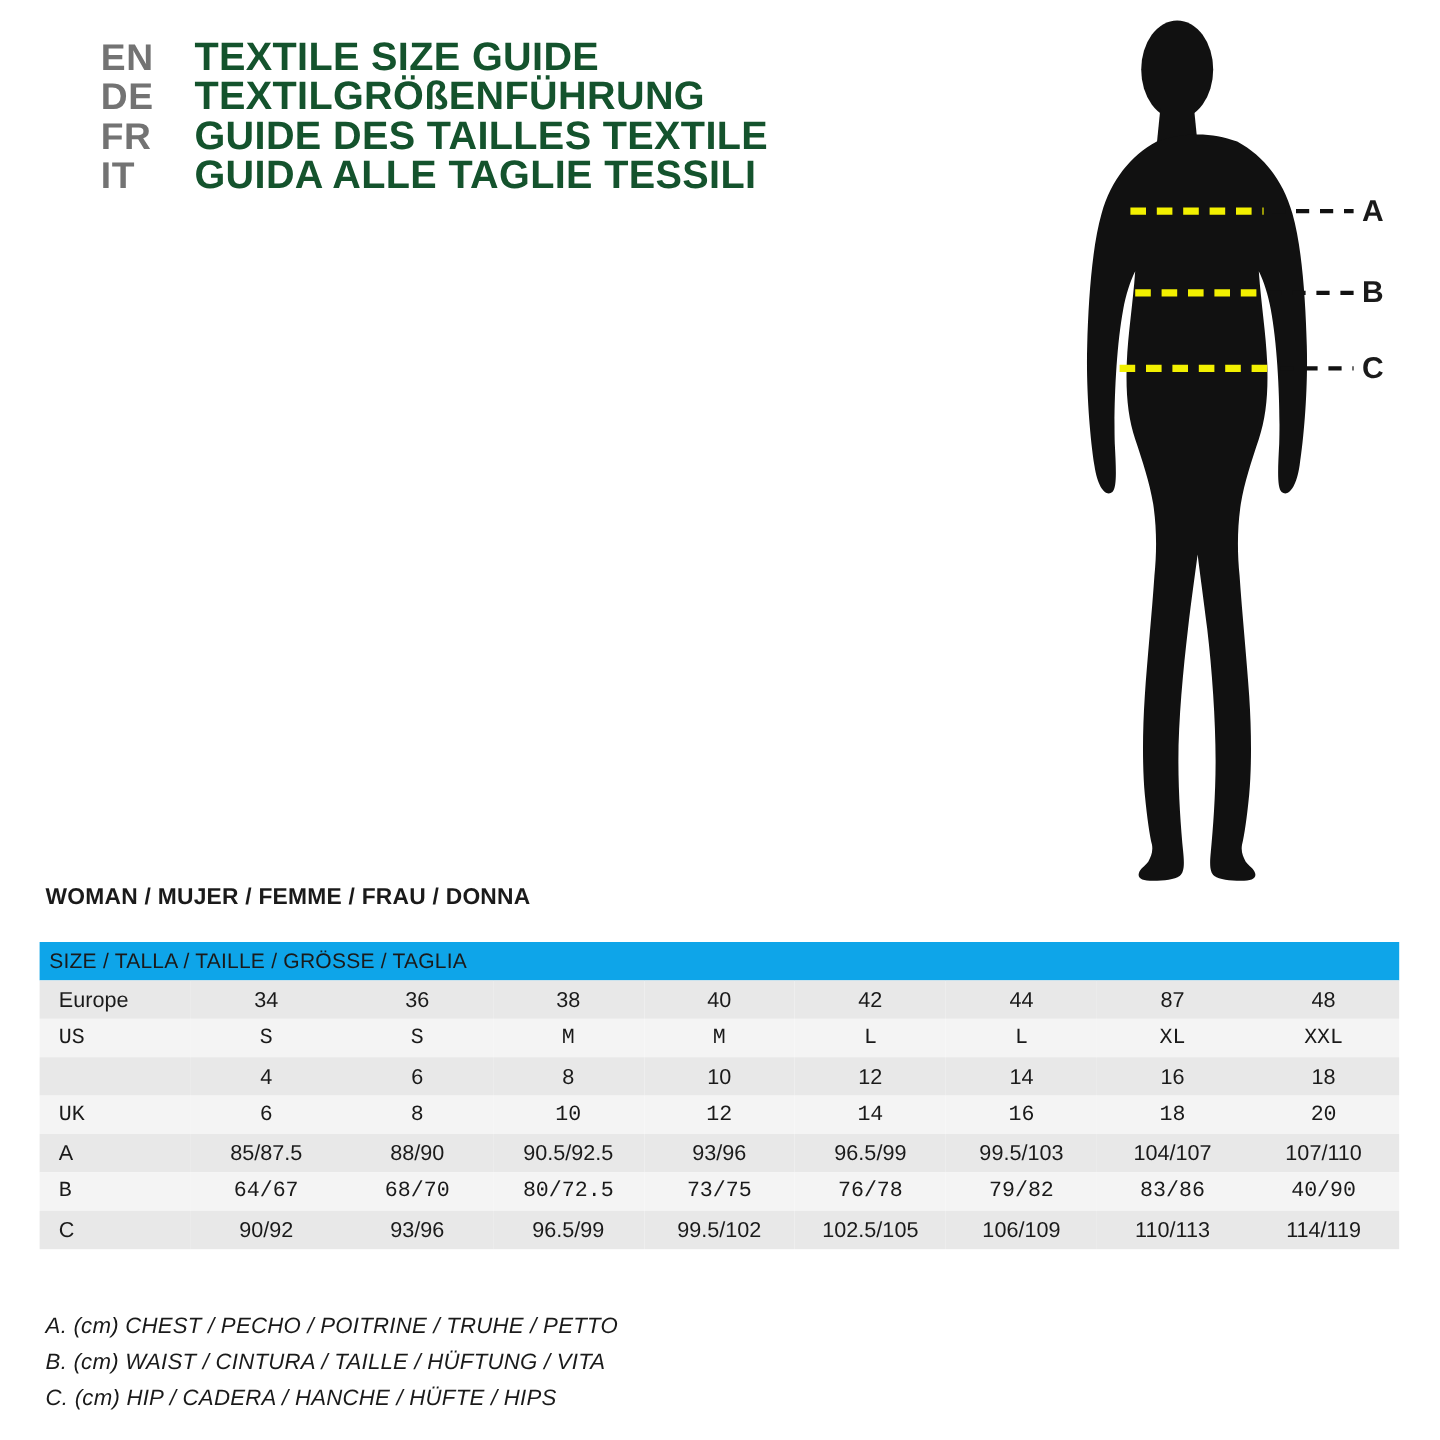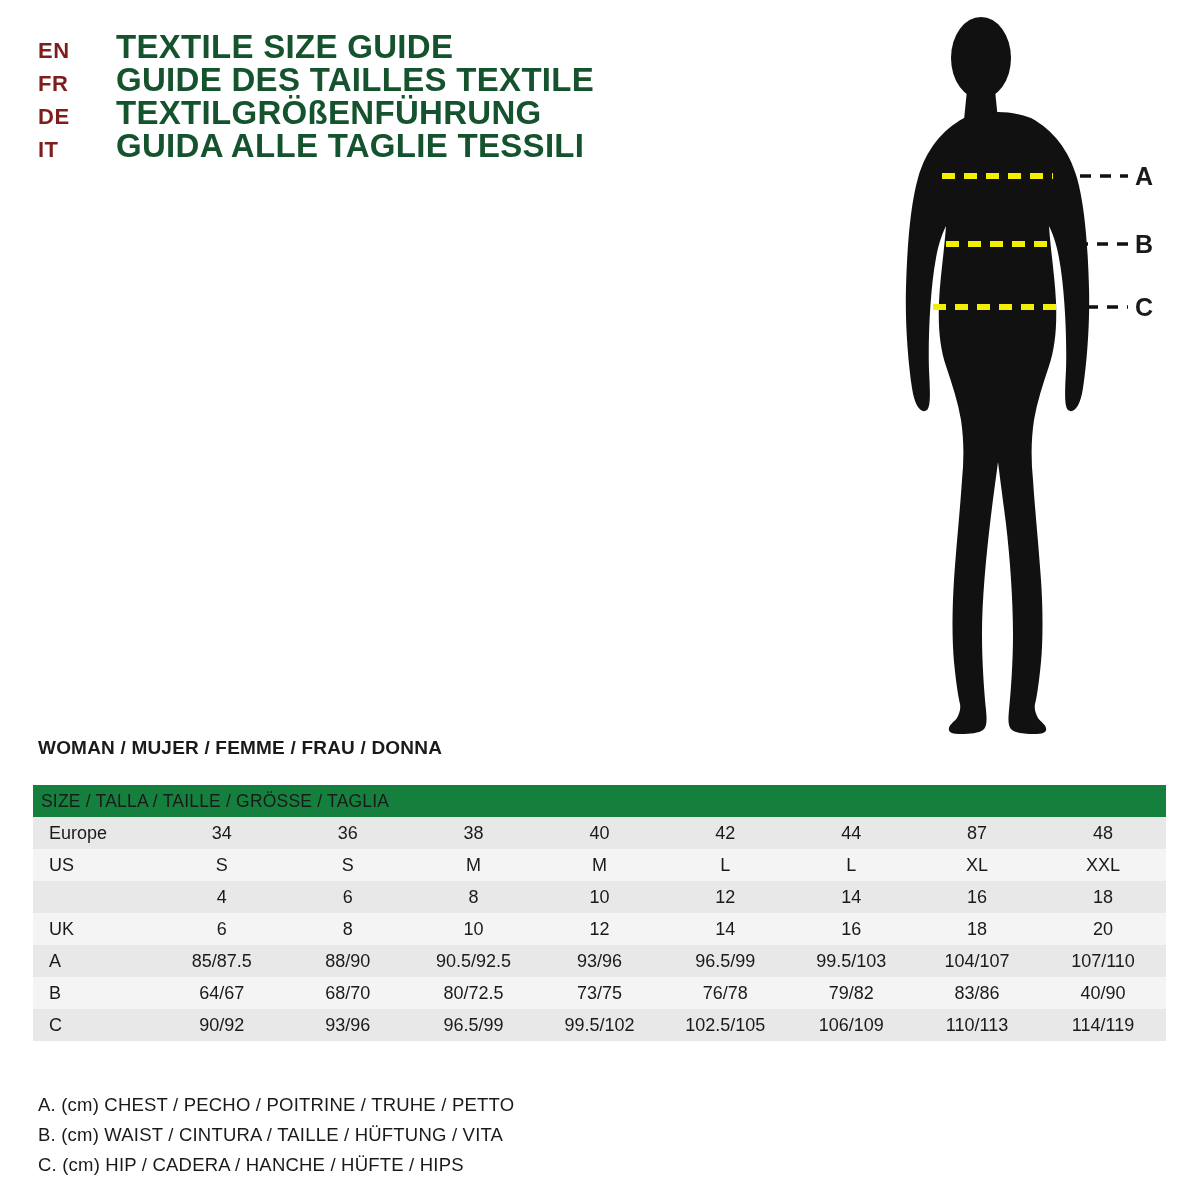--- a/index.html
+++ b/index.html
@@ -25,24 +25,25 @@
   }
   .title-row {
     display: flex;
     align-items: baseline;
     height: 33px;
     line-height: 33px;
     white-space: nowrap;
   }
   .title-lang {
     width: 78px;
-    font-size: 22px;
+    font-size: 31px;
     font-weight: bold;
     letter-spacing: 0.5px;
-    color: #7f1d1d;
+    color: #737373;
+    margin-left: 46px;
   }
   .title-text {
     font-size: 33px;
     font-weight: bold;
     letter-spacing: 0.3px;
     color: #14532d;
   }
 
   
   #figure-area {
@@ -83,67 +84,68 @@
     table-layout: fixed;
     font-size: 18px;
   }
   #size-table th, #size-table td {
     height: 32px;
     padding: 0;
     font-weight: normal;
     color: #1a1a1a;
   }
   #size-table thead th {
-    background: #15803d;
+    background: #0ea5e9;
     text-align: left;
     padding-left: 8px;
     font-size: 17.5px;
     letter-spacing: 0.2px;
   }
   #size-table tbody td {
     text-align: center;
   }
   #size-table tbody td.rowlabel {
     text-align: left;
     padding-left: 16px;
     width: 185px;
   }
   #size-table tbody tr.odd td { background: #e8e8e8; }
-  #size-table tbody tr.even td { background: #f4f4f4; }
+  #size-table tbody tr.even td { background: #f4f4f4; font-family: Liberation Mono, monospace; }
 
   
   #legend {
     position: absolute;
     left: 38px;
     top: 1090px;
     width: 900px;
   }
   .legend-line {
     font-size: 18.5px;
+    font-style: italic;
     letter-spacing: 0.2px;
     line-height: 30px;
     color: #1a1a1a;
     white-space: nowrap;
   }
 </style>
 </head>
 <body>
 
 <div id="title-block">
   <div class="title-row">
     <span class="title-lang">EN</span>
     <span class="title-text">TEXTILE SIZE GUIDE</span>
   </div>
   <div class="title-row">
+    <span class="title-lang">DE</span>
+    <span class="title-text">TEXTILGRÖßENFÜHRUNG</span>
+  </div>
+  <div class="title-row">
     <span class="title-lang">FR</span>
     <span class="title-text">GUIDE DES TAILLES TEXTILE</span>
-  </div>
-  <div class="title-row">
-    <span class="title-lang">DE</span>
-    <span class="title-text">TEXTILGRÖßENFÜHRUNG</span>
   </div>
   <div class="title-row">
     <span class="title-lang">IT</span>
     <span class="title-text">GUIDA ALLE TAGLIE TESSILI</span>
   </div>
 </div>
 
 <div id="figure-area">
   <svg id="figure-svg" width="330" height="740" viewBox="0 0 330 740">
 

